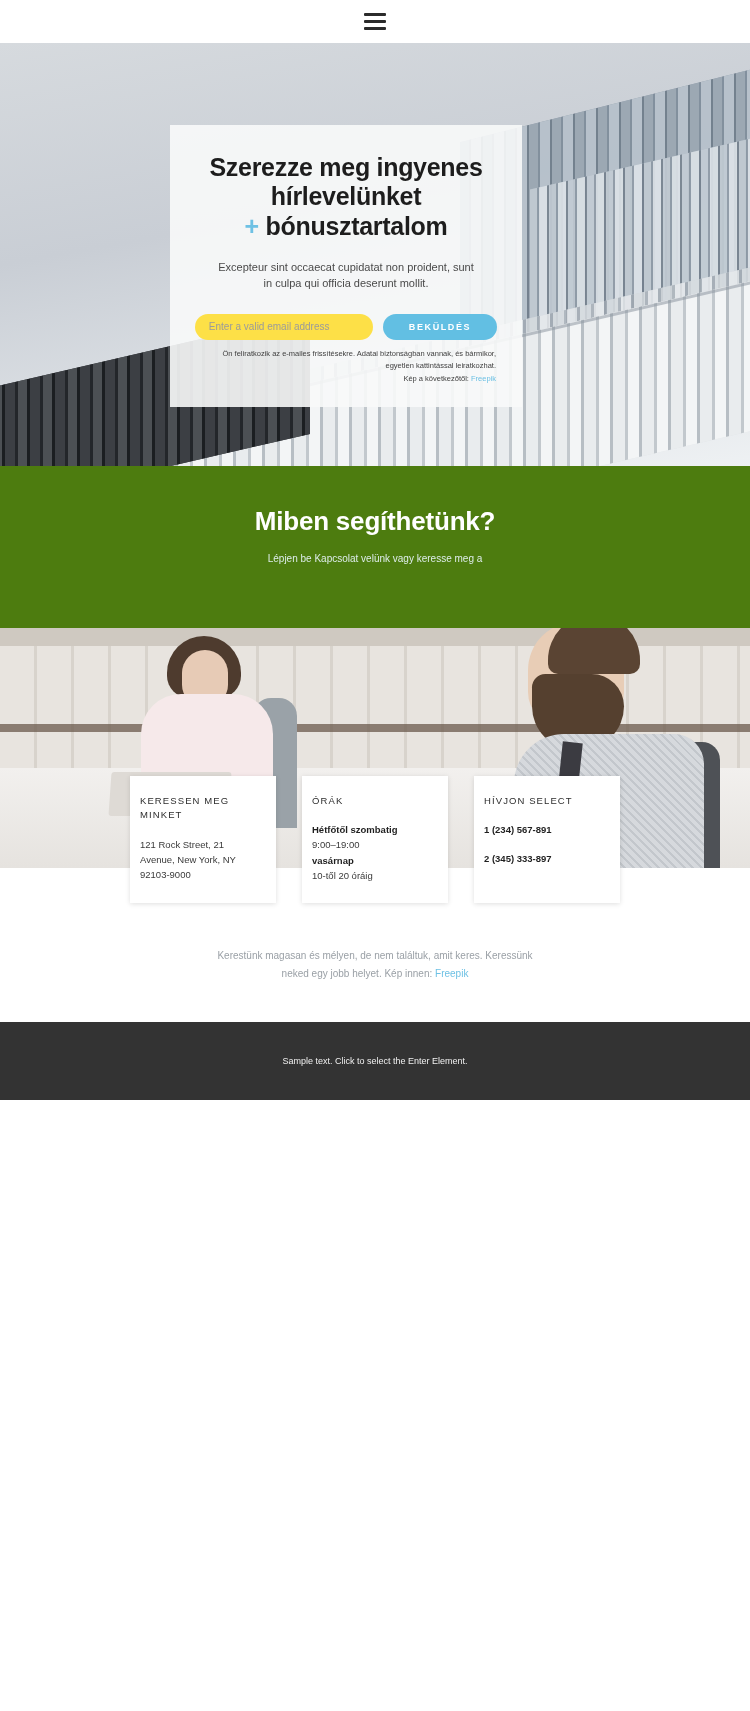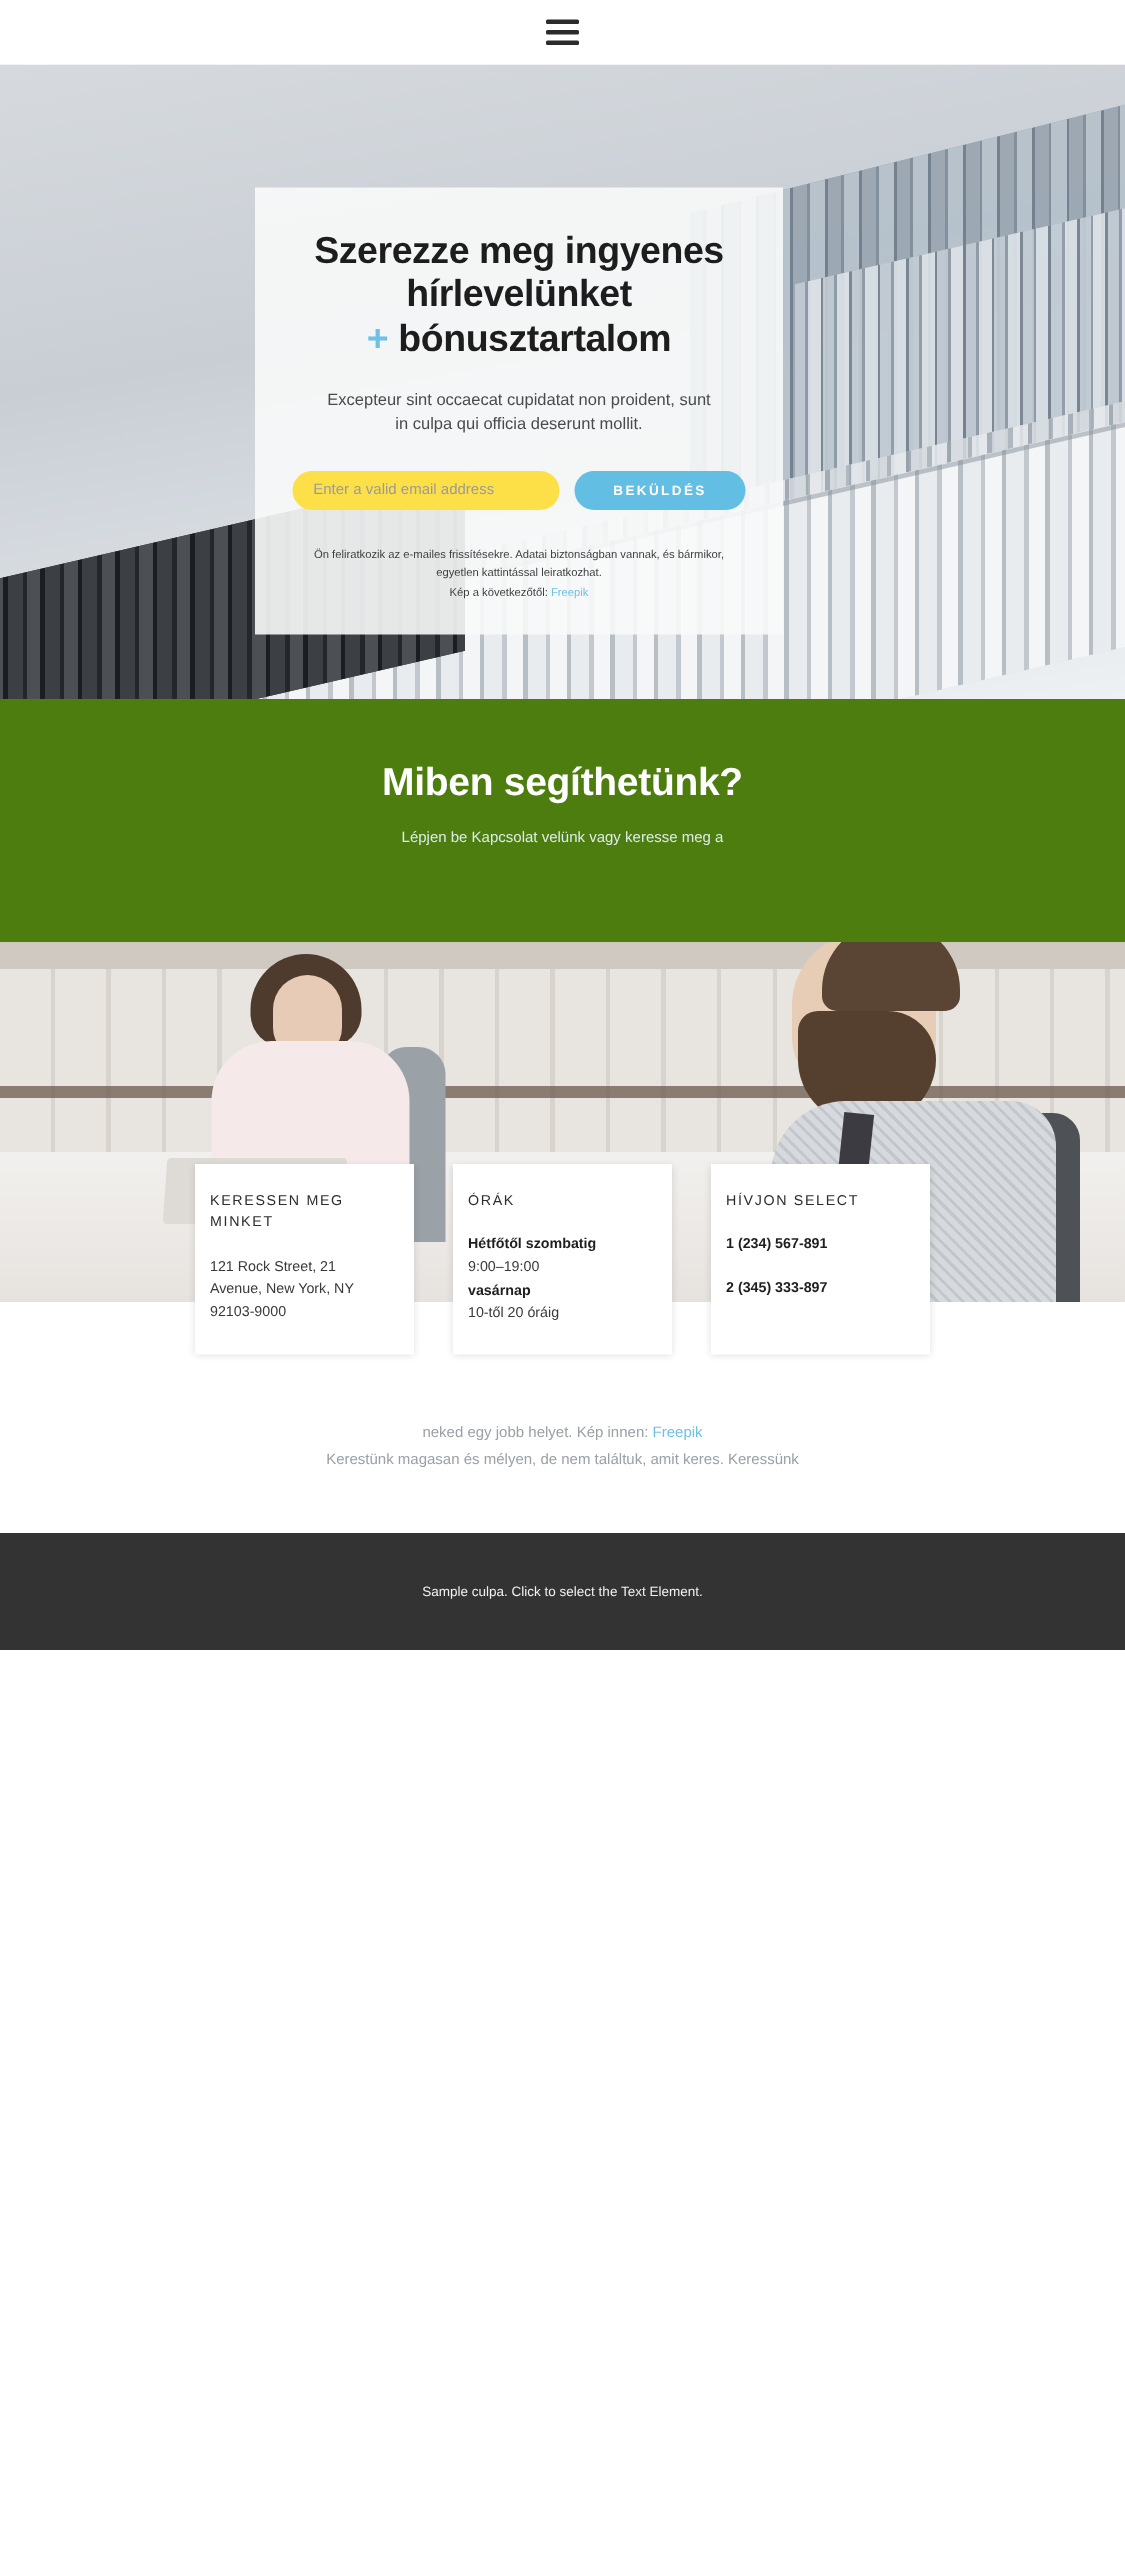--- a/index.html
+++ b/index.html
@@ -196,24 +196,25 @@
     border-radius: 14px;
     background: #62bfe3;
     color: #ffffff;
     font-size: 9px;
     font-weight: 700;
     letter-spacing: 1.6px;
     cursor: pointer;
     font-family: "Liberation Sans", sans-serif;
   }
   .fineprint {
-    margin-top: 24px;
+    margin-top: 8px;
     font-size: 7.5px;
     line-height: 1.65;
     color: #3f3f3f;
+    text-align: right;
   }
   .fineprint a { color: #6ec1e4; text-decoration: none; }
 
   
   .blue {
     background: #4d7c0f;
     padding: 40px 0 64px;
     text-align: center;
   }
   .blue-title {
@@ -493,21 +494,21 @@
 
   <div class="card">
     <div class="card-title">HÍVJON SELECT</div>
     <div class="card-line b">1 (234) 567-891</div>
     <div class="card-line b sp">2 (345) 333-897</div>
   </div>
 
 </div>
 
 <div class="bottom-note">
+  <div>Kerestünk magasan és mélyen, de nem találtuk, amit keres. Keressünk</div>
   <div>
     <span>neked egy jobb helyet. Kép innen: </span><a href="#">Freepik</a>
   </div>
-  <div>Kerestünk magasan és mélyen, de nem találtuk, amit keres. Keressünk</div>
 </div>
 
 <footer class="footer">
-  <div class="footer-text">Sample culpa. Click to select the Text Element.</div>
+  <div class="footer-text">Sample text. Click to select the Enter Element.</div>
 </footer>
 
 </body></html>

